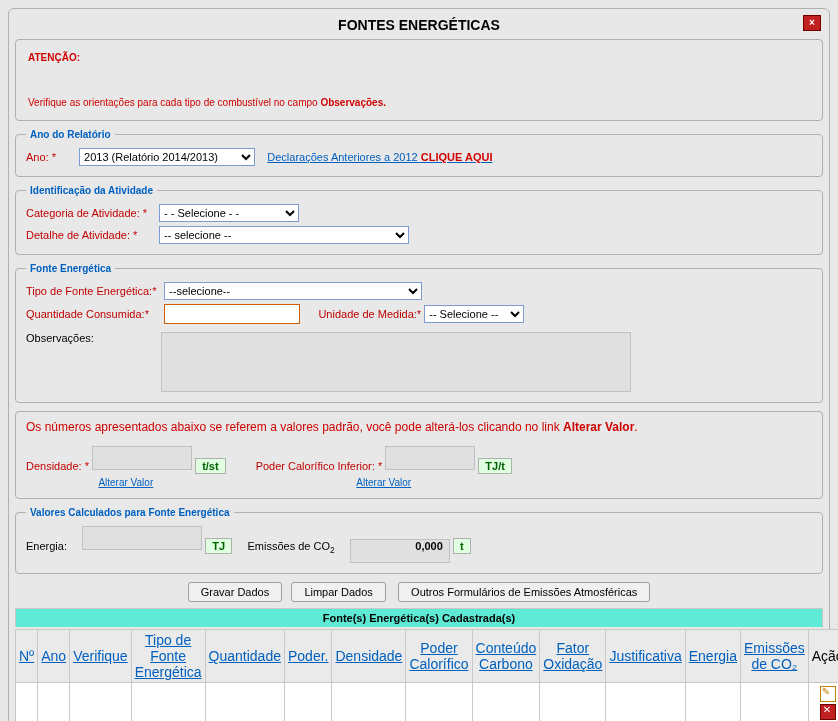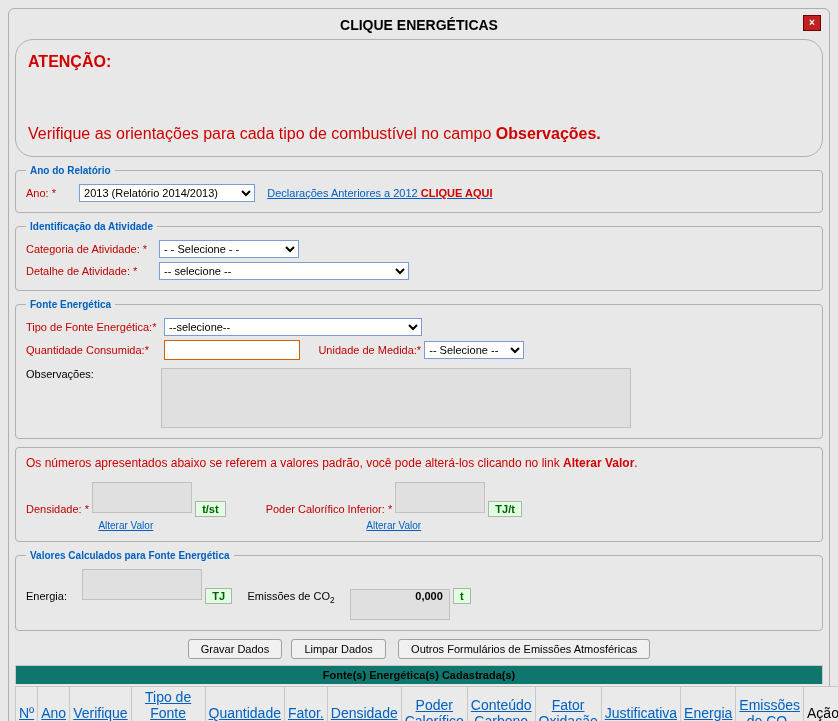--- a/index.html
+++ b/index.html
@@ -42,23 +42,22 @@
   }
   .panel {
     border: 1px solid #b0b0b0;
     border-radius: 4px;
     padding: 10px 12px;
     margin-bottom: 8px;
     background: #e8e8e8;
   }
   .attention-text {
     color: #d00000;
-    font-size: 16px;
+    font-size: 10px;
     line-height: 1.5;
-    border-radius: 18px;
   }
   .attention-text b { font-weight: bold; }
   fieldset {
     border: 1px solid #b0b0b0;
     border-radius: 4px;
     margin: 0 0 8px 0;
     padding: 8px 10px 10px 10px;
     background: #e8e8e8;
   }
   legend {
@@ -85,21 +84,21 @@
   .txt {
     font-family: inherit;
     font-size: 11px;
     border: 1px solid #7a9cd0;
     background: #fff;
     height: 16px;
   }
   .txt-ro {
     background: #e0e0e0;
     border: 1px solid #c0c0c0;
-    height: 31px;
+    height: 24px;
     font-size: 11px;
     box-sizing: border-box;
     display: inline-block;
   }
   textarea.txt-ro { resize: none; height: 60px; width: 470px; }
   a.link {
     color: #0060c0;
     text-decoration: underline;
     font-size: 11px;
     cursor: pointer;
@@ -138,21 +137,21 @@
     background: #f0f0f0;
   }
   table.data th {
     background: #eaeaea;
     font-weight: normal;
   }
   table.data th a { color:#0060c0; text-decoration: underline; cursor:pointer; }
   .table-title {
     text-align: center;
     font-weight: bold;
-    background:#0f766e;
+    background:#5eead4;
     border:1px solid #c8c8c8;
     border-bottom: none;
     padding:3px 0;
     font-size:11px;
   }
   .icon-cell { width:34px; text-align:center; }
   .edit-icon, .del-icon, .excel-icon {
     display:inline-block; width:14px; height:14px; vertical-align:middle;
   }
   .edit-icon { background:#fff; border:1px solid #c08000; position:relative; }
@@ -161,21 +160,21 @@
   .del-icon::after { content:"✕"; font-size:10px; color:#fff; position:absolute; left:2px; top:-1px;}
   .excel-icon { background:#108020; border:1px solid #005000; position:relative;}
   .excel-icon::after { content:"x"; font-size:10px; color:#fff; position:absolute; left:3px; top:-1px; font-weight:bold;}
   sub { font-size: 0.75em; }
 </style>
 </head>
 <body>
 
 <div class="window">
   <div class="title-bar">
-    <span>CLIQUE ENERGÉTICAS</span>
+    <span>FONTES ENERGÉTICAS</span>
     <div class="close-btn"><span>×</span></div>
   </div>
 
   <div class="panel attention-text">
     <b>ATENÇÃO:</b><br>
     <br><br>
     <span>Verifique as orientações para cada tipo de combustível no campo </span>
     <b>Observações.</b>
   </div>
 
@@ -228,21 +227,21 @@
       <span class="field-label-norm" style="width:135px">Observações:</span>
       <textarea class="txt-ro" readonly="" style=""></textarea>
     </div>
   </fieldset>
 
   <fieldset>
     <div style="color:#d00000;font-size:12px;margin-bottom:12px">
       <span>Os números apresentados abaixo se referem a valores padrão, você pode alterá-los clicando no link </span>
       <b>Alterar Valor</b><span>.</span>
     </div>
-    <div style="display:flex;gap:40px">
+    <div style="display:flex;gap:30px">
       <div>
         <span class="field-label">Densidade: *</span>
         <span class="txt-ro" style="width:100px"></span>
         <span class="unit-box">t/st</span>
         <div style="text-align:center;margin-top:2px">
           <a class="small-link">Alterar Valor</a>
         </div>
       </div>
       <div>
         <span class="field-label">Poder Calorífico Inferior: *</span>
@@ -278,21 +277,21 @@
 
   <div class="table-title">Fonte(s) Energética(s) Cadastrada(s)</div>
   <table class="data">
     <thead>
       <tr>
         <th><a>Nº</a></th>
         <th><a>Ano</a></th>
         <th><a>Verifique</a></th>
         <th><a>Tipo de Fonte Energética</a></th>
         <th><a>Quantidade</a></th>
-        <th><a>Fator.</a></th>
+        <th><a>Poder.</a></th>
         <th><a>Densidade</a></th>
         <th><a>Poder Calorífico</a></th>
         <th><a>Conteúdo Carbono</a></th>
         <th><a>Fator Oxidação</a></th>
         <th><a>Justificativa</a></th>
         <th><a>Energia</a></th>
         <th><a>Emissões de CO₂</a></th>
         <th>Ação</th>
       </tr>
     </thead>

